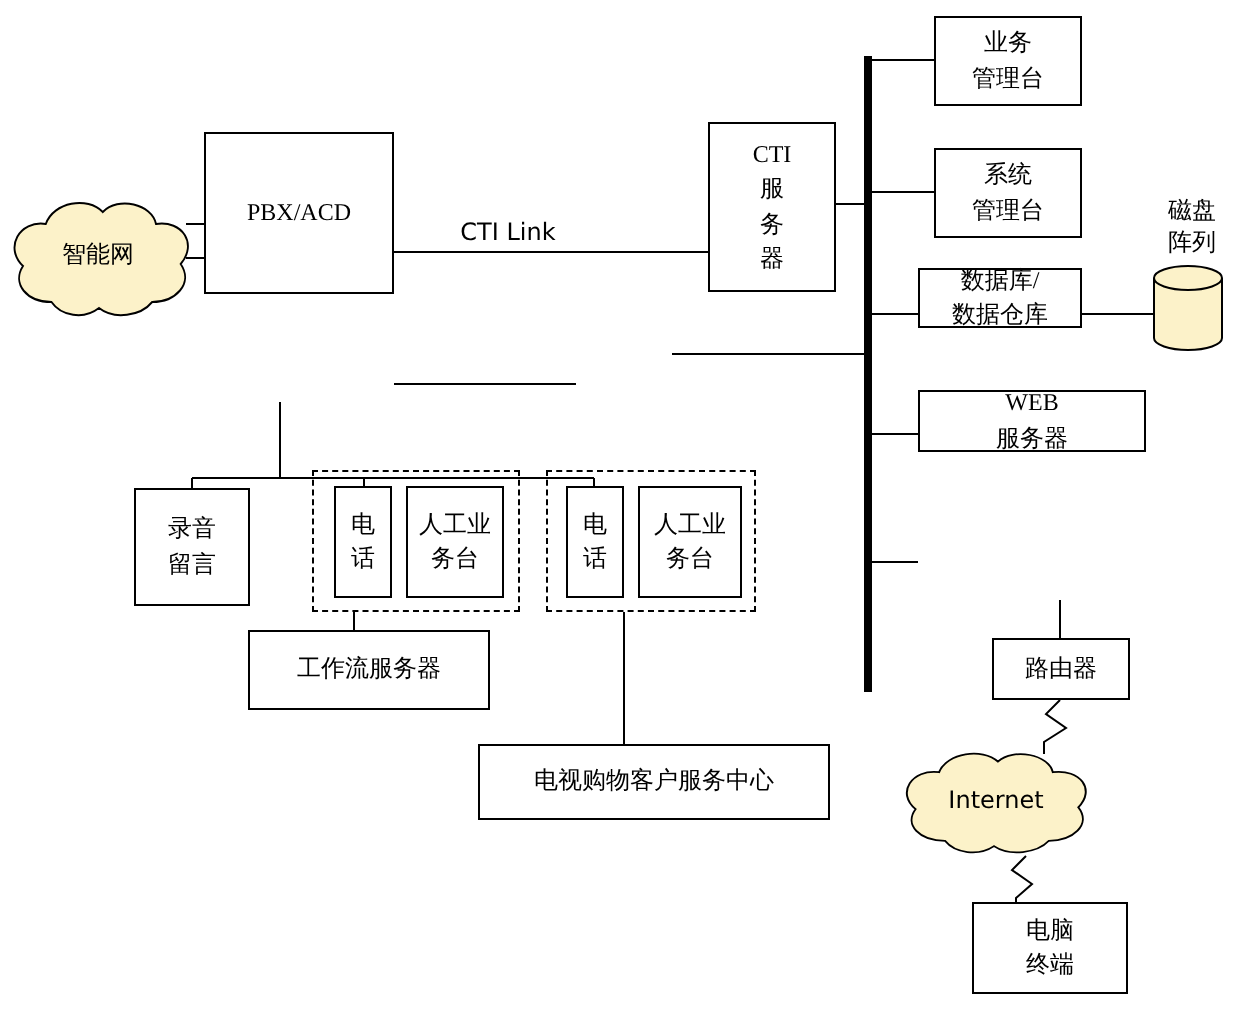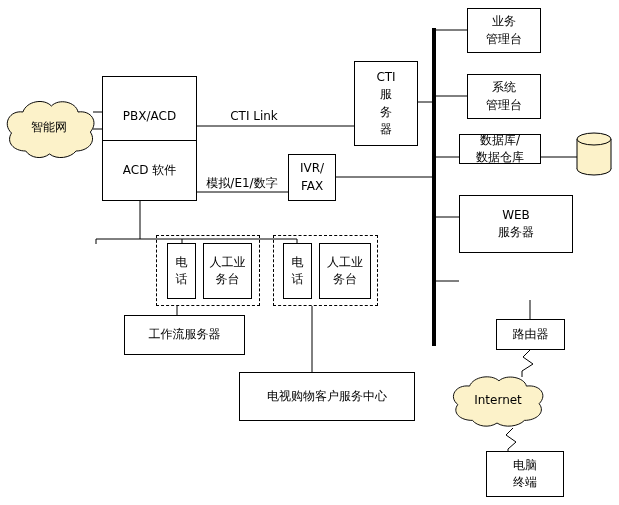--- a/index.html
+++ b/index.html
@@ -14,20 +14,21 @@
   .box{
     position:absolute;
     box-sizing:border-box;
     border:1px solid #000;
     background:#ffffff;
     display:flex;align-items:center;justify-content:center;
     text-align:center;
     font-size:12px;line-height:1.45;color:#000;
     white-space:pre-line;
     z-index:2;
+    font-family:Liberation Serif, serif;
   }
   .dashed{
     position:absolute;box-sizing:border-box;
     border:1px dashed #000;background:transparent;z-index:1;
   }
   .freelabel{
     position:absolute;box-sizing:border-box;
     display:flex;align-items:center;justify-content:center;
     text-align:center;font-size:12px;line-height:1.35;color:#000;
     white-space:pre-line;z-index:3;background:transparent;
@@ -78,58 +79,58 @@
 
       <g>
         <ellipse cx="594" cy="169" rx="17" ry="6" fill="#FCF2C9"></ellipse>
         <rect x="577" y="139" width="34" height="30" fill="#FCF2C9" stroke="none"></rect>
         <path d="M577,139 V169 M611,139 V169"></path>
         <ellipse cx="594" cy="139" rx="17" ry="6" fill="#FCF2C9"></ellipse>
       </g>
     </g>
   </svg>
 
-  <div class="box" style="left:102px;top:76px;width:95px;height:81px">PBX/ACD</div>
-  <div class="box" style="left:102px;top:140px;width:95px;height:61px">ACD 软件</div>
+  <div class="box" style="left:102px;top:66px;width:95px;height:81px">PBX/ACD</div>
 
   <div class="box" style="left:354px;top:61px;width:64px;height:85px">CTI
 服
 务
 器</div>
-  <div class="box" style="left:288px;top:154px;width:48px;height:47px">IVR/
-FAX</div>
 
   <div class="box" style="left:467px;top:8px;width:74px;height:45px">业务
 管理台</div>
   <div class="box" style="left:467px;top:74px;width:74px;height:45px">系统
 管理台</div>
   <div class="box" style="left:459px;top:134px;width:82px;height:30px">数据库/
 数据仓库</div>
-  <div class="box" style="left:459px;top:195px;width:114px;height:58px">WEB
+  <div class="box" style="left:459px;top:195px;width:114px;height:31px">WEB
 服务器</div>
   <div class="box" style="left:496px;top:319px;width:69px;height:31px">路由器</div>
 
+  <div class="freelabel" style="left:574px;top:96px;width:44px;height:34px">磁盘
+阵列</div>
 
+  <div class="box" style="left:67px;top:244px;width:58px;height:59px">录音
+留言</div>
 
   <div class="dashed" style="left:156px;top:235px;width:104px;height:71px"></div>
   <div class="box" style="left:167px;top:243px;width:29px;height:56px">电
 话</div>
   <div class="box" style="left:203px;top:243px;width:49px;height:56px">人工业
 务台</div>
 
   <div class="dashed" style="left:273px;top:235px;width:105px;height:71px"></div>
   <div class="box" style="left:283px;top:243px;width:29px;height:56px">电
 话</div>
   <div class="box" style="left:319px;top:243px;width:52px;height:56px">人工业
 务台</div>
 
   <div class="box" style="left:124px;top:315px;width:121px;height:40px">工作流服务器</div>
-  <div class="box" style="left:239px;top:372px;width:176px;height:49px">电视购物客户服务中心</div>
+  <div class="box" style="left:239px;top:372px;width:176px;height:38px">电视购物客户服务中心</div>
   <div class="box" style="left:486px;top:451px;width:78px;height:46px">电脑
 终端</div>
 
   <div class="freelabel" style="left:18px;top:117px;width:62px;height:20px">智能网</div>
   <div class="freelabel" style="left:462px;top:390px;width:72px;height:20px">Internet</div>
 
   <div class="freelabel" style="left:218px;top:108px;width:72px;height:16px">CTI Link</div>
-  <div class="freelabel" style="left:199px;top:175px;width:86px;height:16px">模拟/E1/数字</div>
 
 </div>
 
 </body></html>

